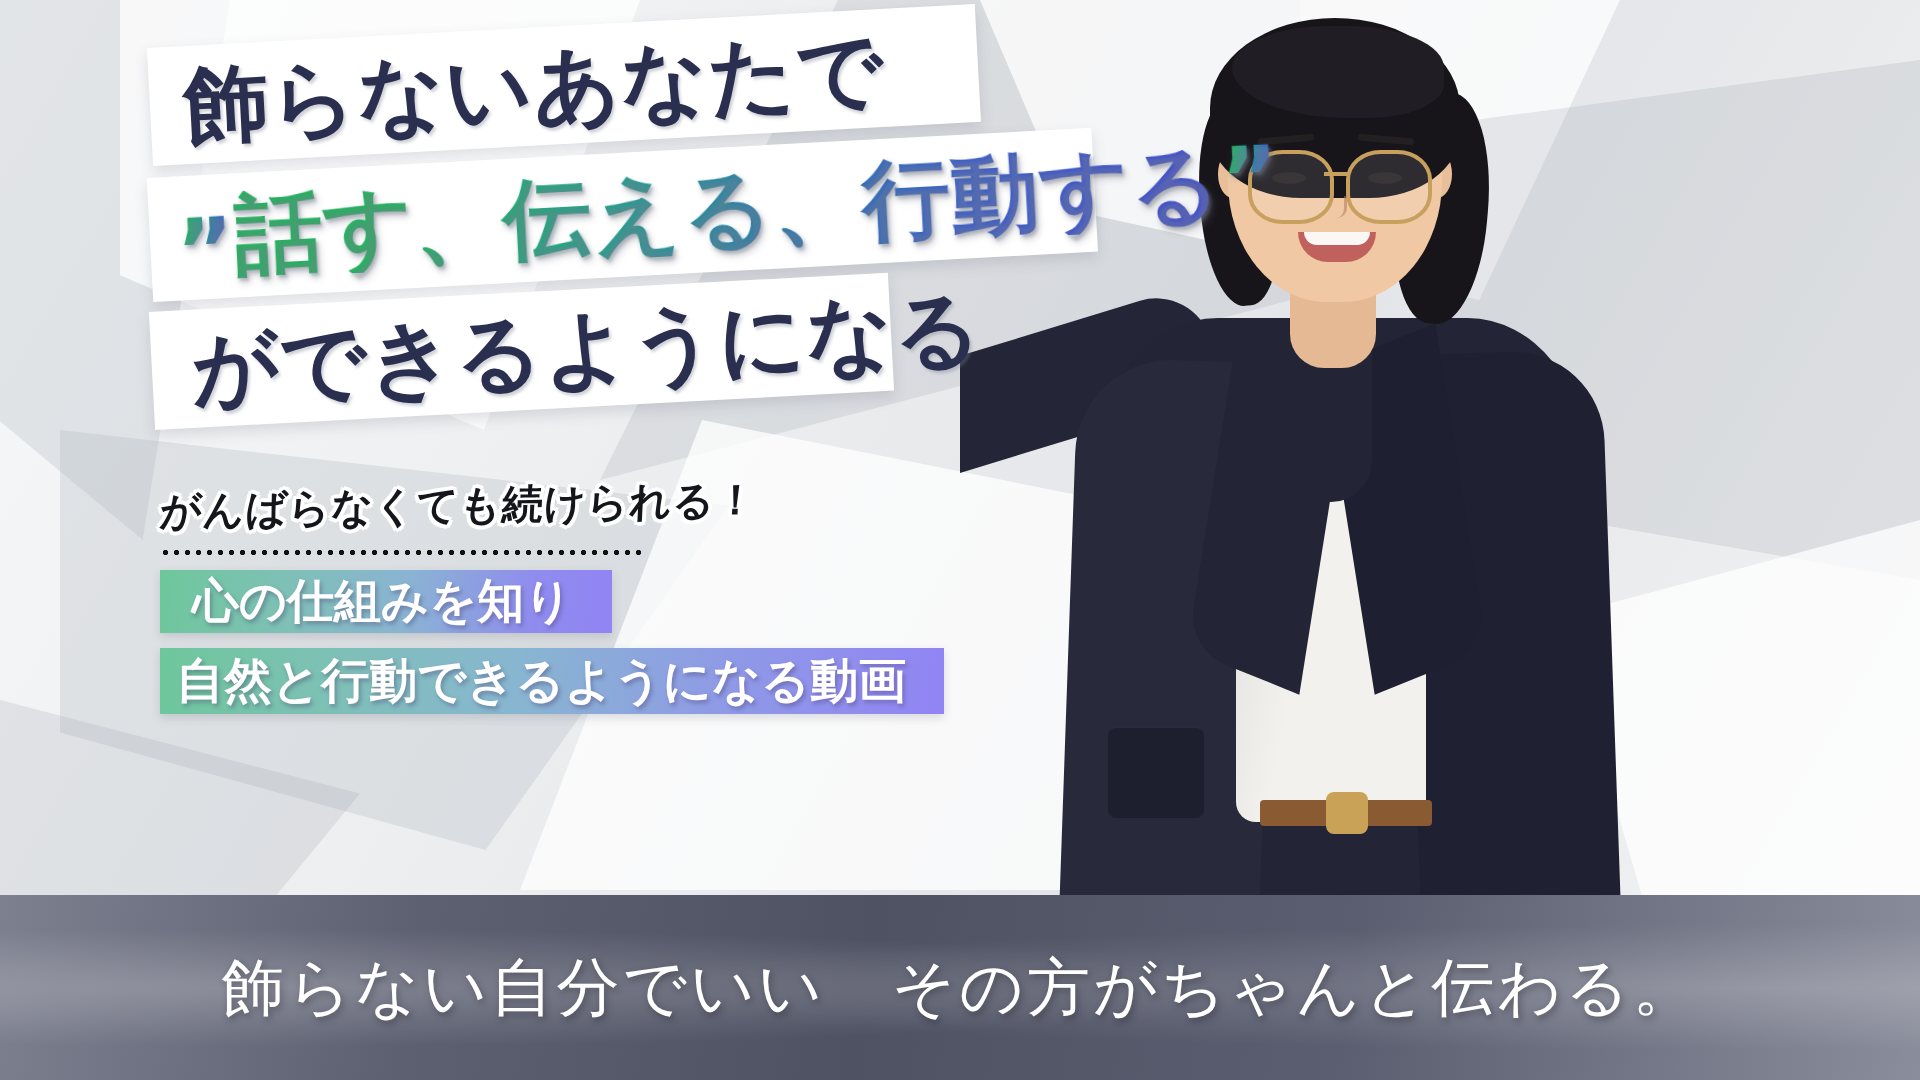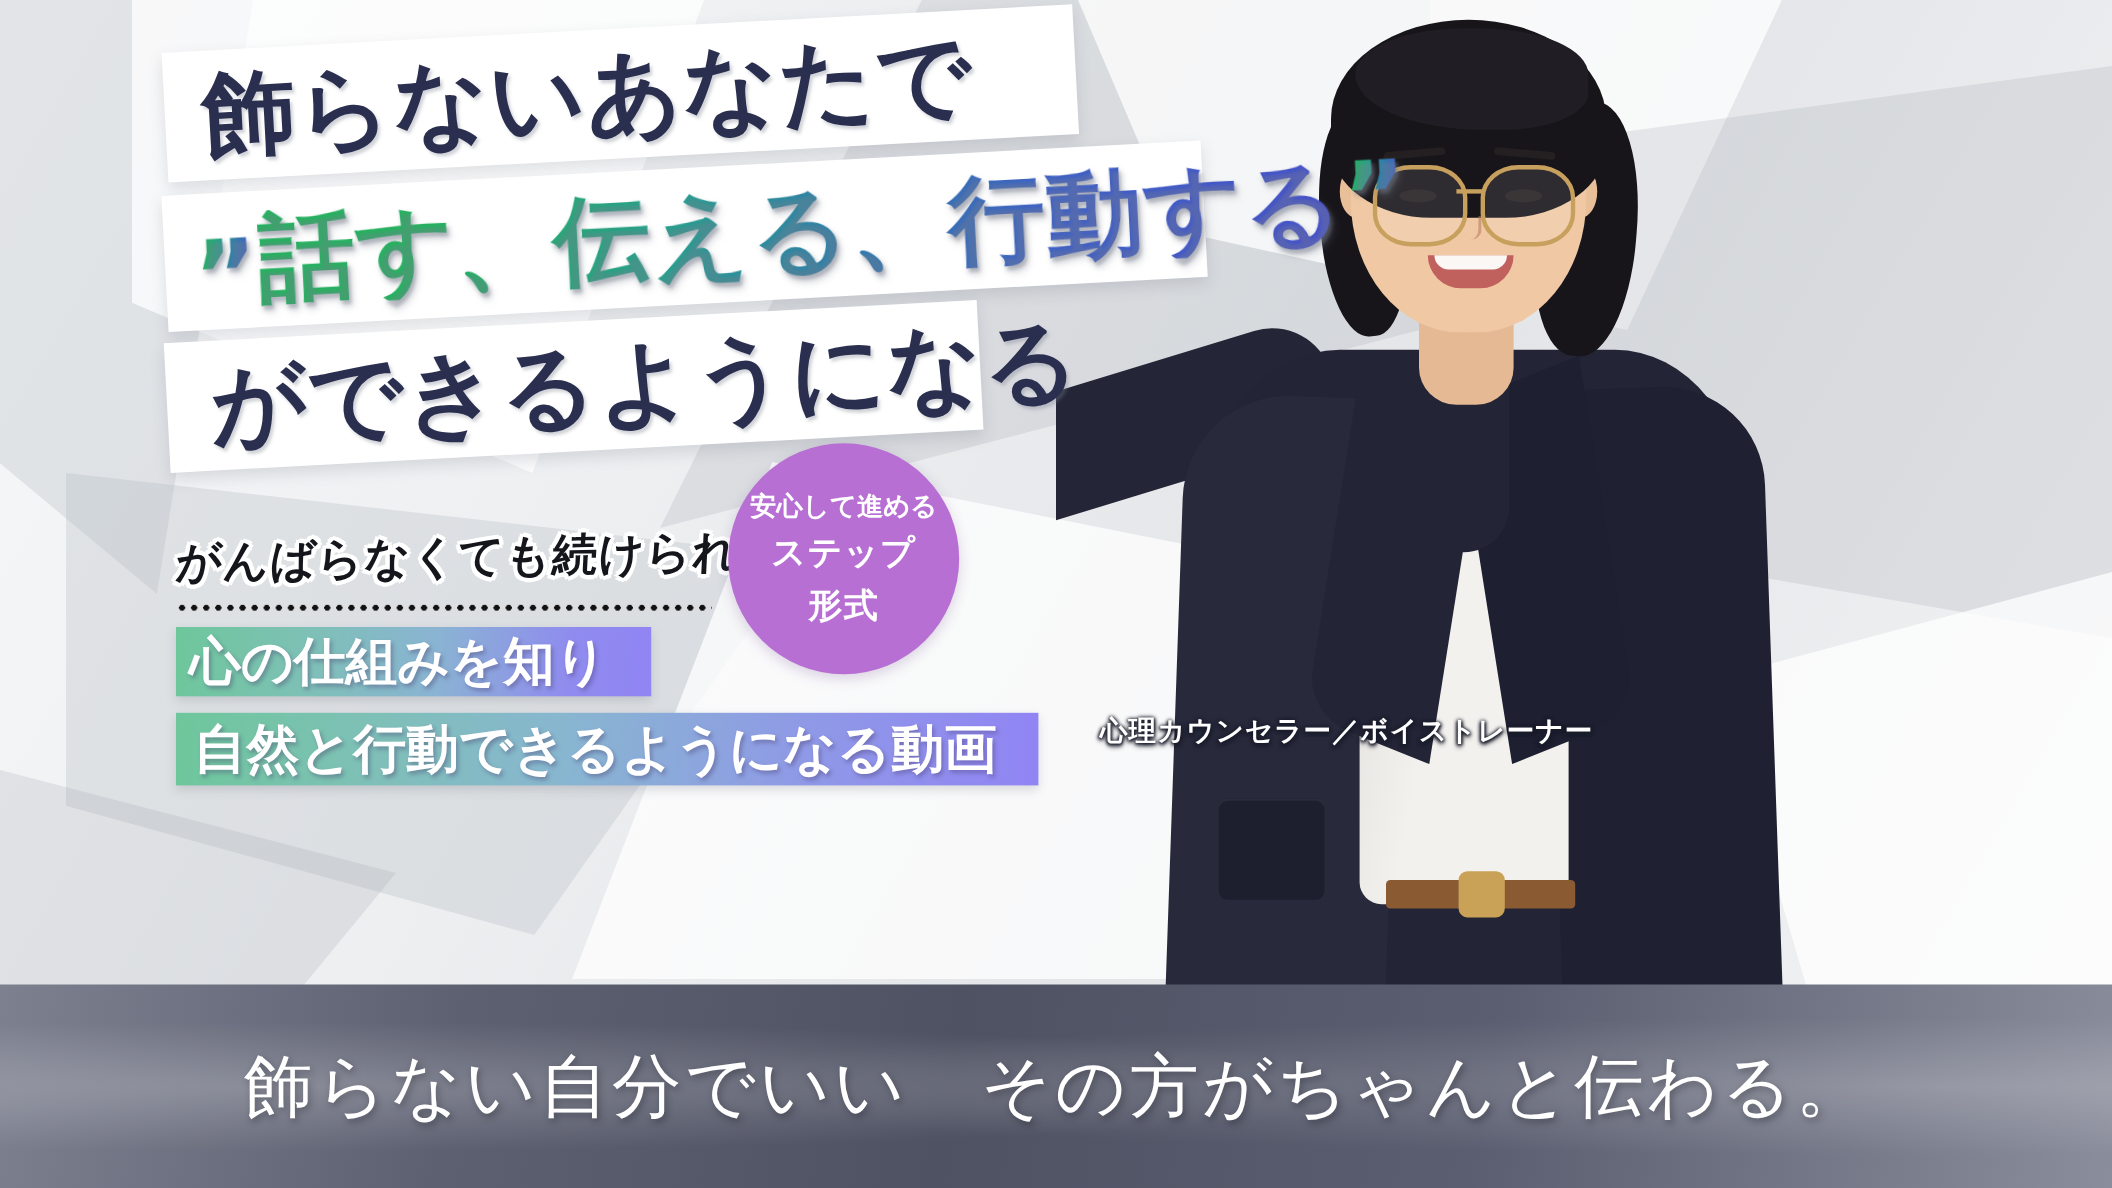--- a/index.html
+++ b/index.html
@@ -74,21 +74,21 @@
     background-size:11px 7px;background-repeat:repeat-x;width:487px;}
 
   
   .gbar{position:absolute;display:flex;align-items:center;
         box-shadow:0 4px 9px rgba(90,95,110,.20);}
   .gbar span{
     font-family:"DejaVu Sans","Liberation Sans",sans-serif;
     font-weight:700;color:#ffffff;white-space:nowrap;
     text-shadow:2px 3px 4px rgba(70,60,110,.40);
   }
-  #gbar1{left:160px;top:570px;width:420px;height:63px;padding-left:12px;
+  #gbar1{left:160px;top:570px;width:420px;height:63px;padding-left:32px;
     background:linear-gradient(95deg,#6ec79b 0%,#7ec0b6 28%,#8ab3d3 55%,#8f8cee 82%,#9184f4 100%);}
   #gbar1 span{font-size:47px;}
   #gbar2{left:160px;top:648px;width:768px;height:66px;padding-left:16px;
     background:linear-gradient(95deg,#6ec79b 0%,#7ec0b6 22%,#88b6d0 45%,#8f9ae6 72%,#9184f4 100%);}
   #gbar2 span{font-size:48px;}
 
   
   #badge{position:absolute;left:662px;top:403px;width:210px;height:210px;
     border-radius:50%;background:#b86fd4;
     display:flex;flex-direction:column;align-items:center;justify-content:center;
@@ -254,28 +254,22 @@
     <div id="dots"></div>
   </div>
 
   <div class="gbar" id="gbar1">
     <span>心の仕組みを知り</span>
   </div>
   <div class="gbar" id="gbar2">
     <span>自然と行動できるようになる動画</span>
   </div>
 
-  <div id="badge">
-    <div class="bd-top">安心して進める</div>
-    <div class="bd-mid">ステップ</div>
-    <div class="bd-bot">形式</div>
-  </div>
 
   <div id="nameblk">
-    <div id="nm-title">心理カウンセラー／ボイストレーナー</div>
   </div>
 
   <div id="footer">
     <span class="ftxt">飾らない自分でいい　その方がちゃんと伝わる。</span>
   </div>
   <div id="foot-glow"></div>
 
 </div>
 
 </body></html>

